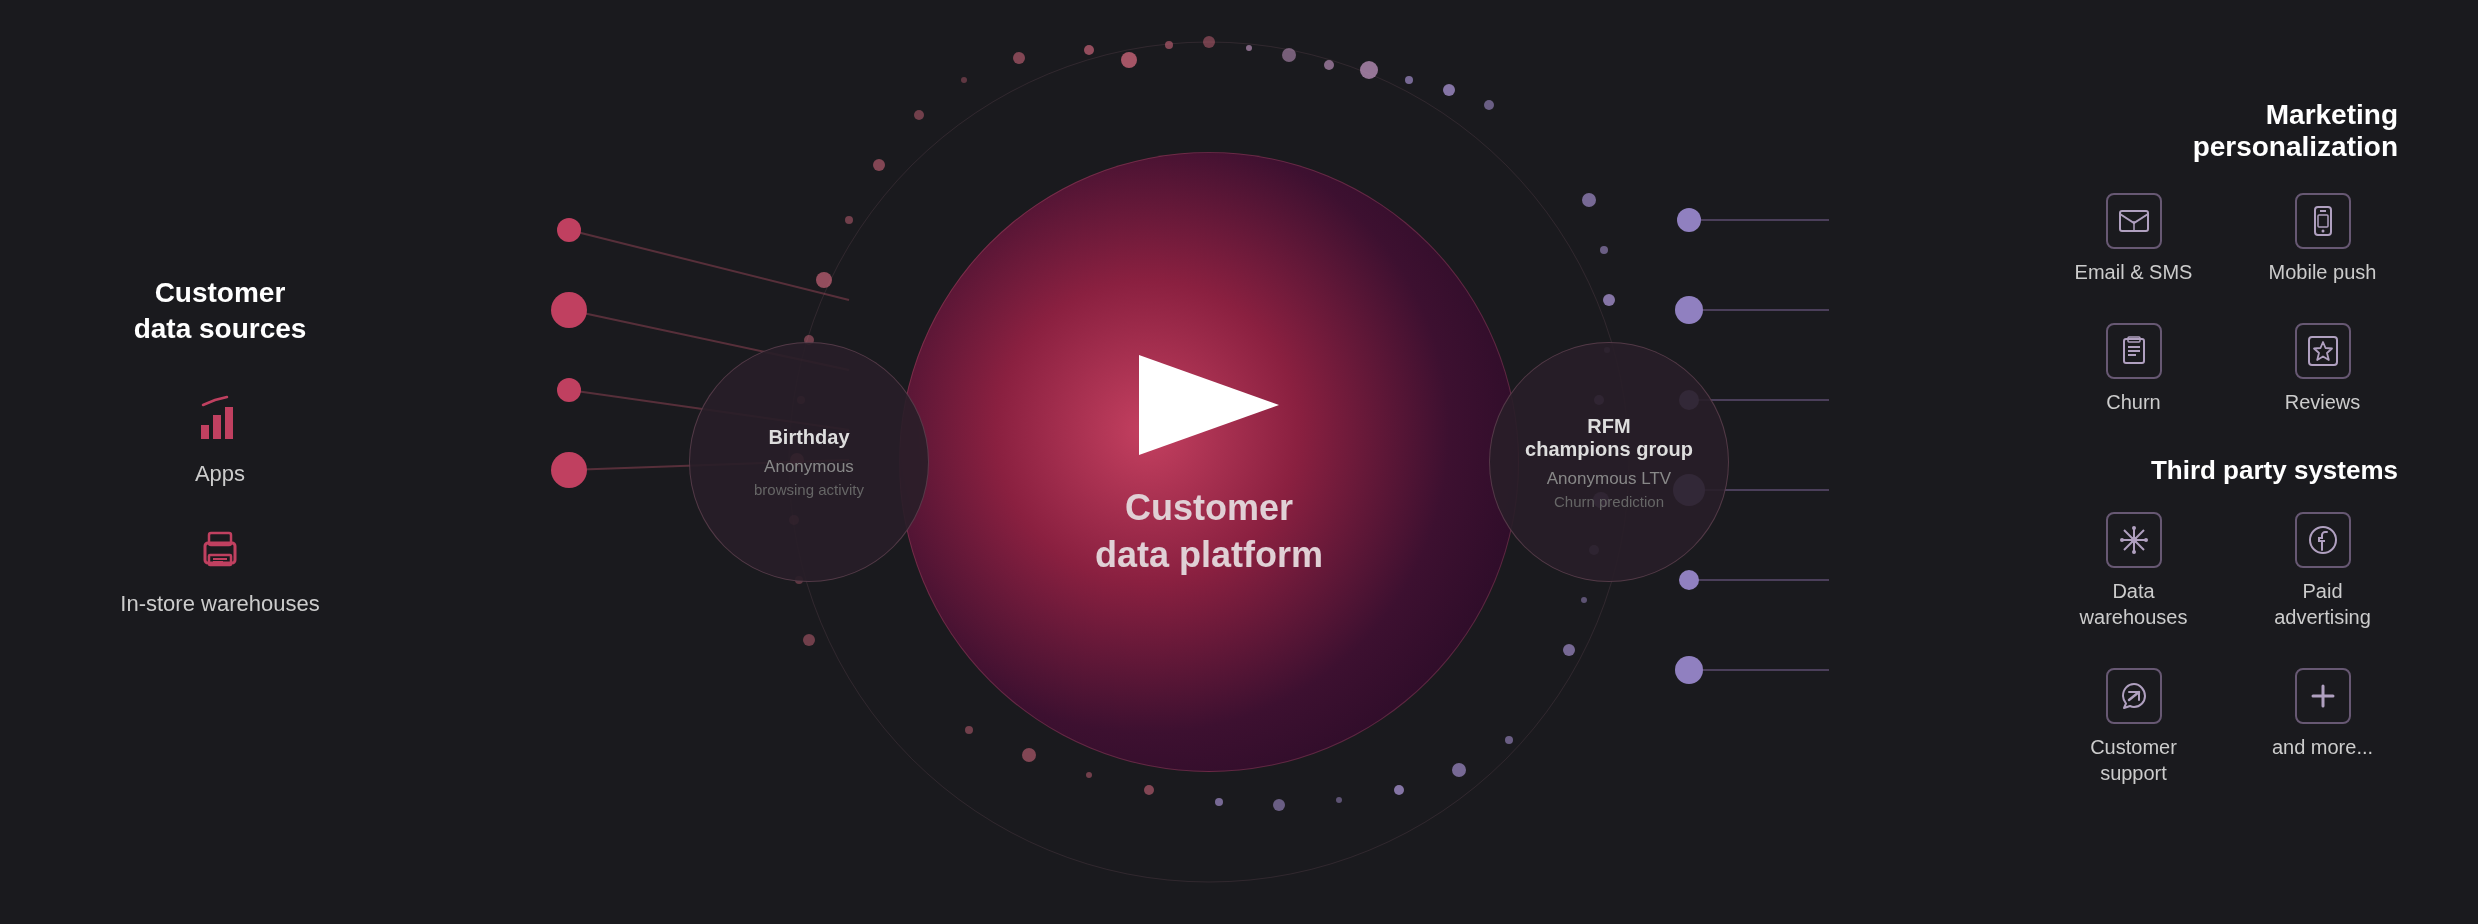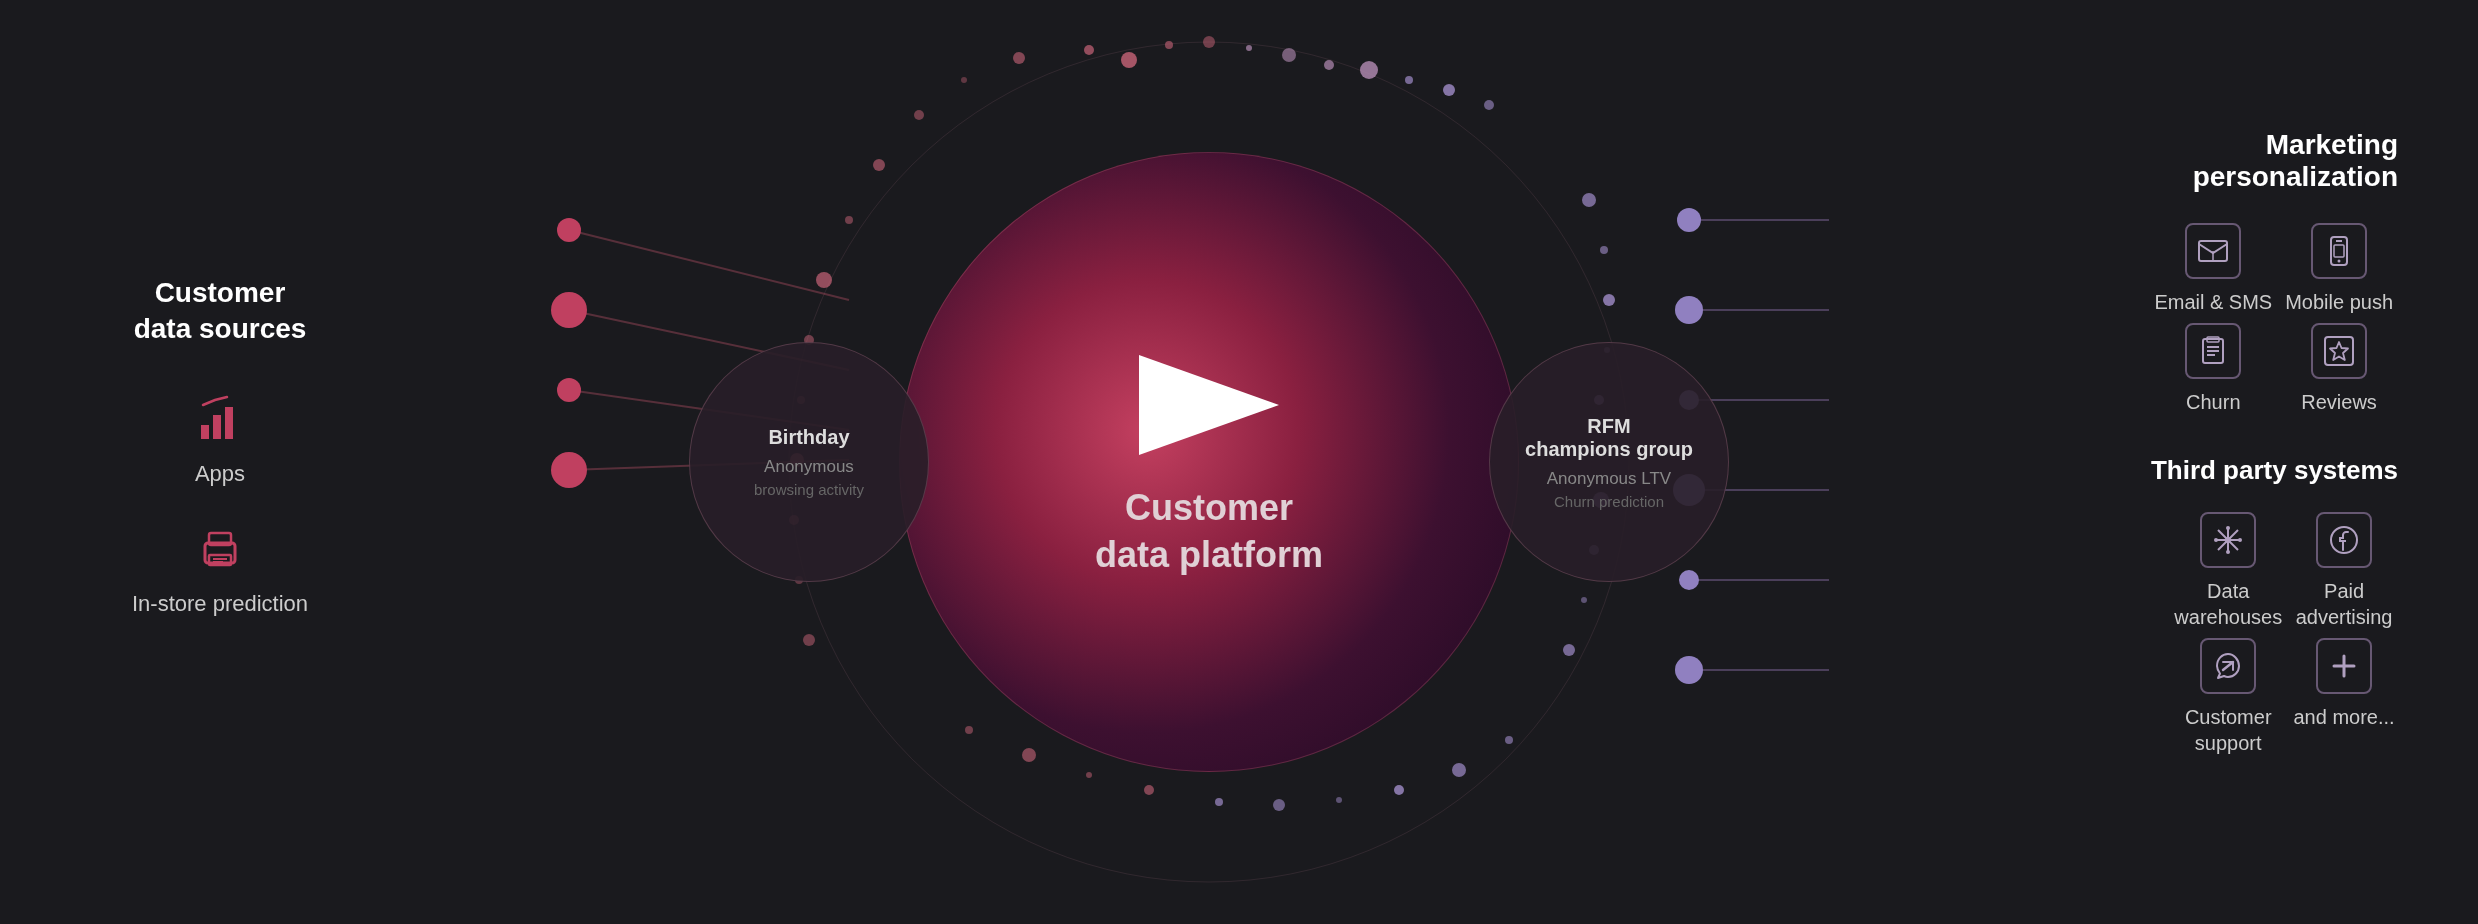--- a/index.html
+++ b/index.html
@@ -181,34 +181,33 @@
     }
 
     
     .right-panel {
       width: 380px;
       display: flex;
       flex-direction: column;
       padding: 40px 20px;
       flex-shrink: 0;
       margin-right: 60px;
-      align-items: flex-end;
     }
 
     .right-section-title {
       font-size: 28px;
       font-weight: 700;
       text-align: right;
       margin-bottom: 30px;
     }
 
     .right-grid {
       display: grid;
       grid-template-columns: 1fr 1fr;
-      gap: 8px;
+      gap: 38px;
       margin-bottom: 40px;
     }
 
     .right-item {
       display: flex;
       flex-direction: column;
       align-items: center;
       text-align: center;
     }
 
@@ -268,21 +267,21 @@
       <div class="source-icon">
         <svg viewBox="0 0 50 50" fill="none">
           <rect x="10" y="18" width="30" height="20" rx="3" stroke="#c04060" stroke-width="3" fill="none"></rect>
           <rect x="14" y="8" width="22" height="12" rx="2" stroke="#c04060" stroke-width="2.5" fill="none"></rect>
           <rect x="14" y="30" width="22" height="10" rx="1" stroke="#c04060" stroke-width="2.5" fill="none"></rect>
           <line x1="18" y1="34" x2="32" y2="34" stroke="#c04060" stroke-width="2"></line>
           <line x1="18" y1="37" x2="28" y2="37" stroke="#c04060" stroke-width="2"></line>
         </svg>
       </div>
       <div class="source-label">In-store
-prediction</div>
+warehouses</div>
     </div>
 
   </div>
 
   <div class="center-area">
 
     <svg class="connection-svg" viewBox="0 0 1600 924" preserveAspectRatio="xMidYMid meet">
 
       <circle cx="800" cy="462" r="420" fill="none" stroke="rgba(180,120,140,0.15)" stroke-width="1"></circle>
 

